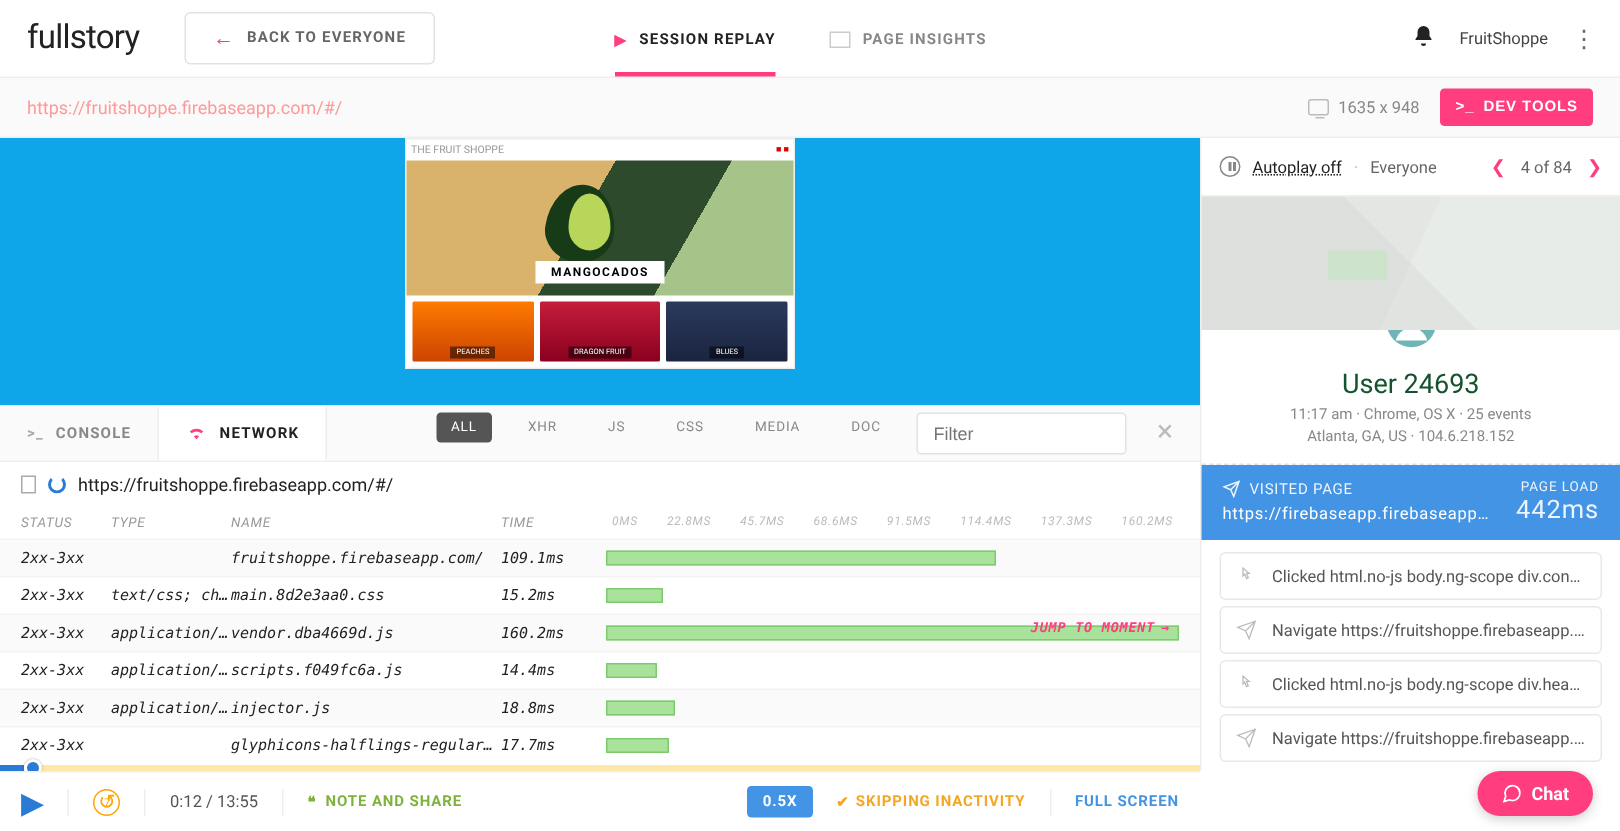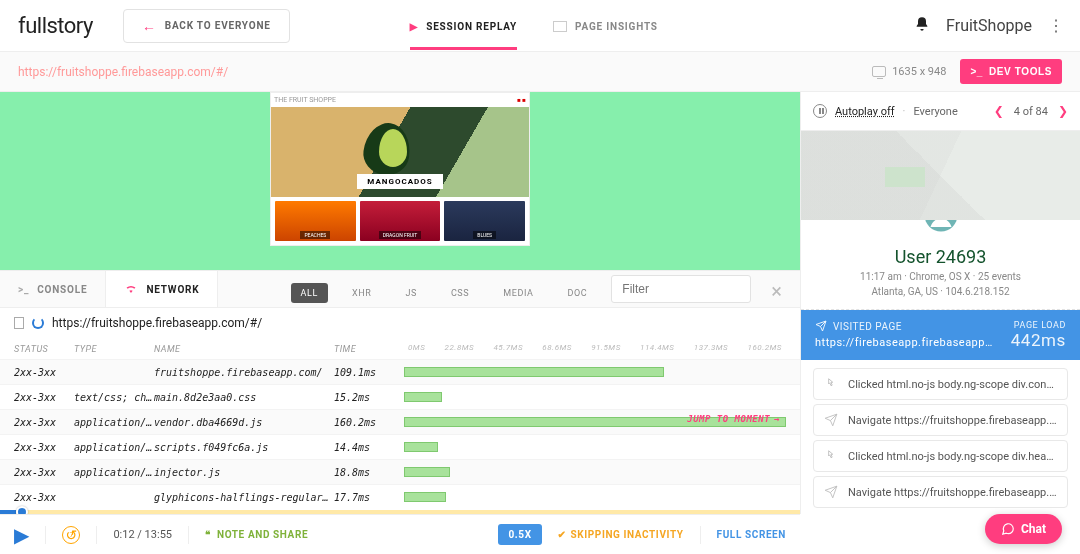--- a/index.html
+++ b/index.html
@@ -8,49 +8,49 @@
   .logo { font-size:22px; font-weight:400; color:#222; letter-spacing:-0.5px; }
   .back-btn { margin-left:30px; display:flex; align-items:center; gap:8px; border:1px solid #e2e2e2; border-radius:4px; padding:8px 18px; font-size:10px; font-weight:700; letter-spacing:0.8px; color:#666; cursor:pointer; }
   .back-icon { color:#ff3d7f; font-size:14px; }
   .top-tabs { display:flex; gap:36px; margin-left:120px; align-items:center; }
   .top-tab { display:flex; align-items:center; gap:8px; font-size:10px; font-weight:700; letter-spacing:0.8px; color:#888; padding:18px 0 16px; position:relative; cursor:pointer; }
   .top-tab.active { color:#222; }
   .top-tab.active::after { content:""; position:absolute; bottom:-2px; left:0; right:0; height:3px; background:#ff3d7f; }
   .play-tri { color:#ff3d7f; }
   .top-right { margin-left:auto; display:flex; align-items:center; gap:16px; }
   .bell { font-size:16px; }
-  .acct { font-size:16px; color:#444; }
+  .acct { font-size:11px; color:#444; }
   .dots { font-size:16px; color:#666; letter-spacing:-2px; }
 
   .urlbar { display:flex; align-items:center; height:40px; padding:0 18px; border-bottom:1px solid #eee; background:#fafafa; }
   .url-text { color:#f99; font-size:12px; }
   .url-right { margin-left:auto; display:flex; align-items:center; gap:14px; }
   .res { font-size:11px; color:#888; display:flex; align-items:center; gap:6px; }
   .devtools-btn { background:#ff3d7f; color:#fff; border:none; border-radius:3px; padding:7px 10px; font-size:10px; font-weight:700; letter-spacing:0.6px; display:flex; align-items:center; gap:6px; cursor:pointer; }
 
   .body-split { display:flex; height:calc(100% - 92px - 40px); }
   .left-col { flex:1; display:flex; flex-direction:column; min-width:0; }
-  .replay-canvas { flex:0 0 178px; background:#86efac; display:flex; align-items:flex-start; justify-content:center; padding-top:0; }
+  .replay-canvas { flex:0 0 178px; background:#0ea5e9; display:flex; align-items:flex-start; justify-content:center; padding-top:0; }
   .site-frame { width:260px; border:1px solid #eee; background:#fff; }
   .site-head { font-size:7px; padding:3px 3px; color:#999; display:flex; justify-content:space-between;}
   .hero { position:relative; height:90px; background:linear-gradient(120deg,#d9b36c 0 45%,#2d4a2d 45% 70%,#a6c48a 70%); display:flex; align-items:flex-end; justify-content:center; padding-bottom:8px; }
   .hero::before { content:""; position:absolute; left:36%; top:18%; width:46px; height:52px; background:#173a17; border-radius:50% 50% 50% 50% / 60% 60% 40% 40%; transform:rotate(8deg);}
   .hero::after { content:""; position:absolute; left:42%; top:24%; width:28px; height:38px; background:#b8d65a; border-radius:50% 50% 50% 50% / 60% 60% 40% 40%; }
   .hero-label { background:#fff; color:#000; font-size:8px; font-weight:700; letter-spacing:1px; padding:3px 10px; z-index:2;margin-top:18px;}
   .thumbs { display:flex; gap:4px; padding:4px; }
   .thumb { flex:1; height:40px; border-radius:1px; position:relative; display:flex; align-items:flex-end; justify-content:center; font-size:5px; color:#fff; padding-bottom:2px; }
   .t1 { background:linear-gradient(#ff7a00,#cc4400); }
   .t2 { background:linear-gradient(#c41e3a,#8b0020); }
   .t3 { background:linear-gradient(#2b3a5c,#1a2440); }
   .thumb span { background:rgba(0,0,0,0.5); padding:1px 4px; }
 
   .dt-tabs { display:flex; align-items:center; border-top:1px solid #eee; border-bottom:1px solid #eee; height:38px; background:#fafafa; position:relative; }
   .dt-tab { display:flex; align-items:center; gap:8px; padding:0 18px; font-size:10px; font-weight:700; letter-spacing:0.8px; color:#888; height:100%; cursor:pointer; }
   .dt-tab.active { background:#fff; color:#222; border-right:1px solid #eee; border-left:1px solid #eee; }
-  .dt-filters { display:flex; align-items:flex-end; gap:14px; margin-left:auto; padding-right:12px;padding-left:12px; }
+  .dt-filters { display:flex; align-items:flex-start; gap:14px; margin-left:auto; padding-right:12px;padding-left:12px; }
   .pill { font-size:9px; letter-spacing:0.6px; color:#888; padding:5px 10px; cursor:pointer; }
   .pill.active { background:#555; color:#fff; border-radius:3px; }
   .filter-input { border:1px solid #e2e2e2; border-radius:3px; padding:6px 10px; width:140px; font-size:12px; }
   .close-x { color:#bbb; font-size:20px; padding:0 6px; cursor:pointer; }
 
   .req-head { display:flex; align-items:center; gap:8px; padding:8px 14px; font-size:12px; }
   .doc-ic { width:10px;height:12px; border:1px solid #aaa; }
   .reload-ic { width:12px; height:12px; border:2px solid #2a7bd6; border-top-color:transparent; border-radius:50%; }
   .grid { font-size:11px;font-style:italic; }
   .grid-header, .grid-row { display:grid; grid-template-columns:60px 80px 180px 70px 1fr; align-items:center; padding:5px 14px; }

